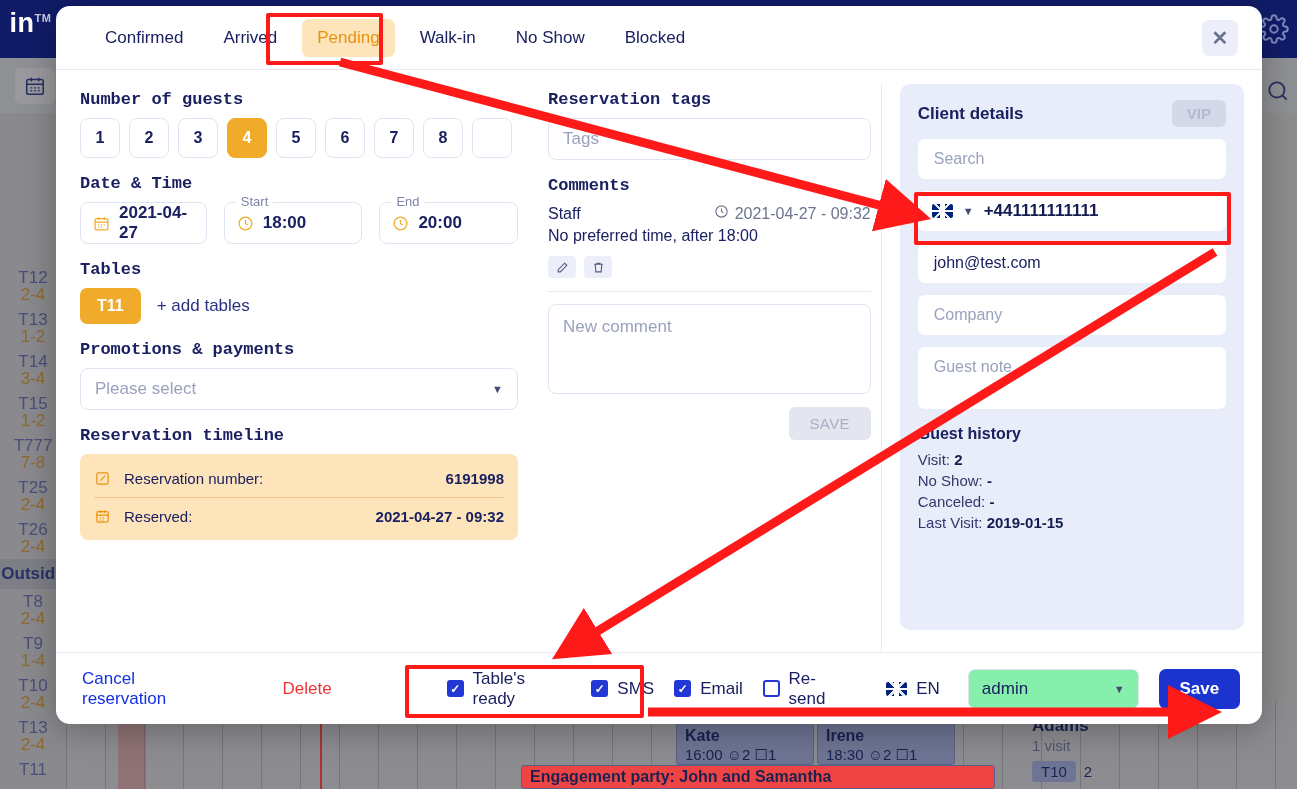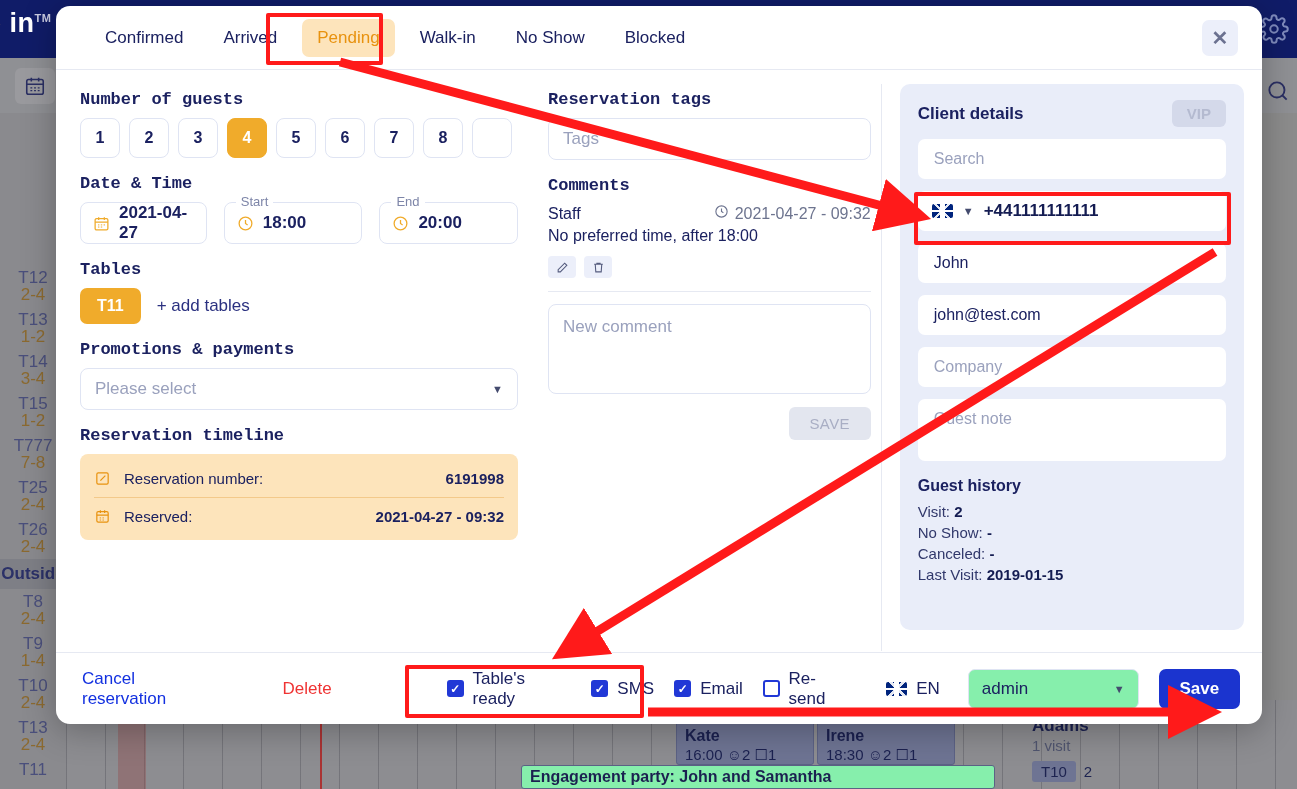--- a/index.html
+++ b/index.html
@@ -68,21 +68,21 @@
     background: #a33;
   }
   .bg-resv {
     position: absolute; background: #6e7493; border: 1px solid #5c6285;
     border-radius: 3px; color: #e9ebf5; padding: 4px 8px;
   }
   .bg-resv .nm { font-size: 16px; font-weight: 600; line-height: 19px; color:#1b2150; }
   .bg-resv .mt { font-size: 15px; line-height: 19px; color:#1b2150; }
   #bg-banner {
     position: absolute; left: 521px; top: 765px; width: 474px; height: 24px;
-    background: #86efac; border: 1px solid #5c6285; border-radius: 3px;
+    background: #ef4444; border: 1px solid #5c6285; border-radius: 3px;
     color: #1b2150; font-size: 16px; font-weight: 600; padding: 2px 8px;
   }
   #bg-adams {
     position: absolute; left: 1032px; top: 716px; width: 170px;
   }
   #bg-adams .nm { font-size: 17px; font-weight: 700; color: #1b2150; line-height: 20px;}
   #bg-adams .vi { font-size: 15px; color: #50556f; line-height: 19px;}
   #bg-adams .tag {
     display: inline-block; margin-top: 6px; background: #6e7493;
     color: #1d2350; font-size: 15px; padding: 2px 9px; border-radius: 3px;
@@ -542,23 +542,20 @@
           <span class="t">Client details</span>
           <span id="vip">VIP</span>
         </div>
         <div class="cfield ph">
           <span>Search</span>
         </div>
         <div class="cfield" id="phone-field">
           <span class="flag"></span>
           <span class="caret">▼</span>
           <span class="num">+441111111111</span>
-        </div>
-        <div class="cfield">
-          <span>John</span>
         </div>
         <div class="cfield">
           <span>john@test.com</span>
         </div>
         <div class="cfield ph">
           <span>Company</span>
         </div>
         <div class="cfield ph tall">
           <span>Guest note</span>
         </div>

